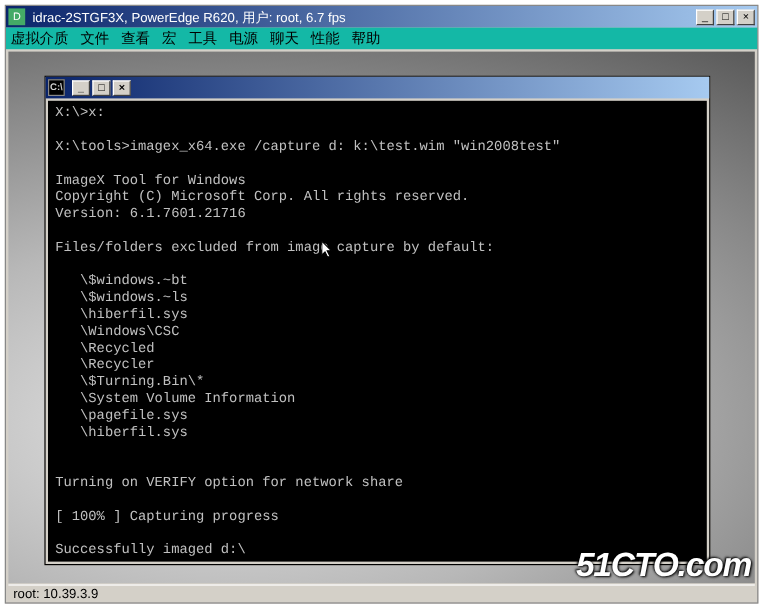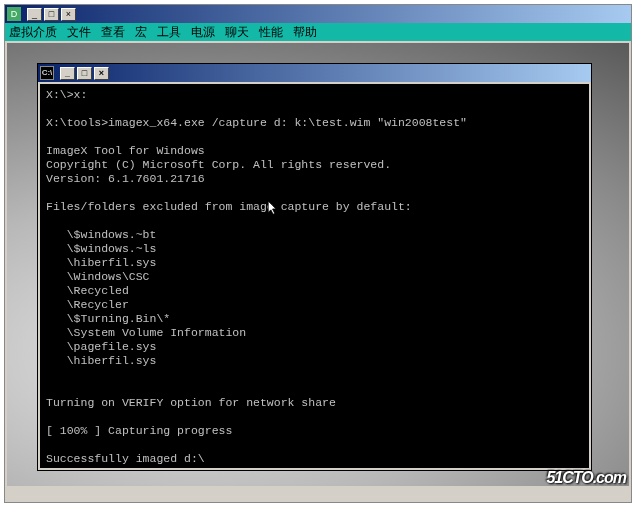--- a/index.html
+++ b/index.html
@@ -74,31 +74,32 @@
     height: 14px; background: #d4d0c8;
     border-top: 1px solid #fff;
     font-size: 11px; color: #000; padding-left: 4px;
     display: flex; align-items: center;
   }
   .watermark {
     position: absolute; right: 10px; bottom: 20px;
     color: #fff; text-shadow: 1px 1px 2px #000, -1px -1px 2px #000;
     z-index: 80;
   }
-  .watermark .big { font-size: 16px; font-weight: bold; font-style: italic; font-family: Arial; letter-spacing: -1px;}
+  .watermark .big { font-size: 28px; font-weight: bold; font-style: italic; font-family: Arial; letter-spacing: -1px;}
   .watermark .small { font-size: 14px; font-weight: bold; text-align: right;}
   .watermark .blog { font-size: 9px; font-weight: normal; background:#2a4a8a; padding:1px 3px; border-radius:2px;}
 </style>
 </head>
 <body>
 
 <div class="frame">
 
   <div class="outer-title">
     <span style="width:14px;height:14px;background:#4a6;display:inline-block;margin-right:4px;font-size:9px;text-align:center;line-height:14px;">D</span>
+    <span class="t-text">idrac-2STGF3X, PowerEdge R620, 用户: root, 6.7 fps</span>
     <div class="win-btn">_</div>
     <div class="win-btn">□</div>
     <div class="win-btn">×</div>
   </div>
 
   <div class="menu-bar">
     <span>虚拟介质</span>
     <span>文件</span>
     <span>查看</span>
     <span>宏</span>
@@ -148,17 +149,20 @@
 <span></span>
 </div>
     </div>
 
     <svg class="cursor" viewBox="0 0 12 18">
       <path d="M0,0 L0,13 L3,10 L5.5,15 L7.5,14 L5,9 L9,9 Z" fill="#fff" stroke="#000" stroke-width="1"></path>
     </svg>
 
   </div>
 
+  <div class="status-bar">
+    <span>root: 10.39.3.9</span>
+  </div>
 </div>
 
 <div class="watermark">
   <div class="big">51CTO.com</div>
 </div>
 
 </body></html>

